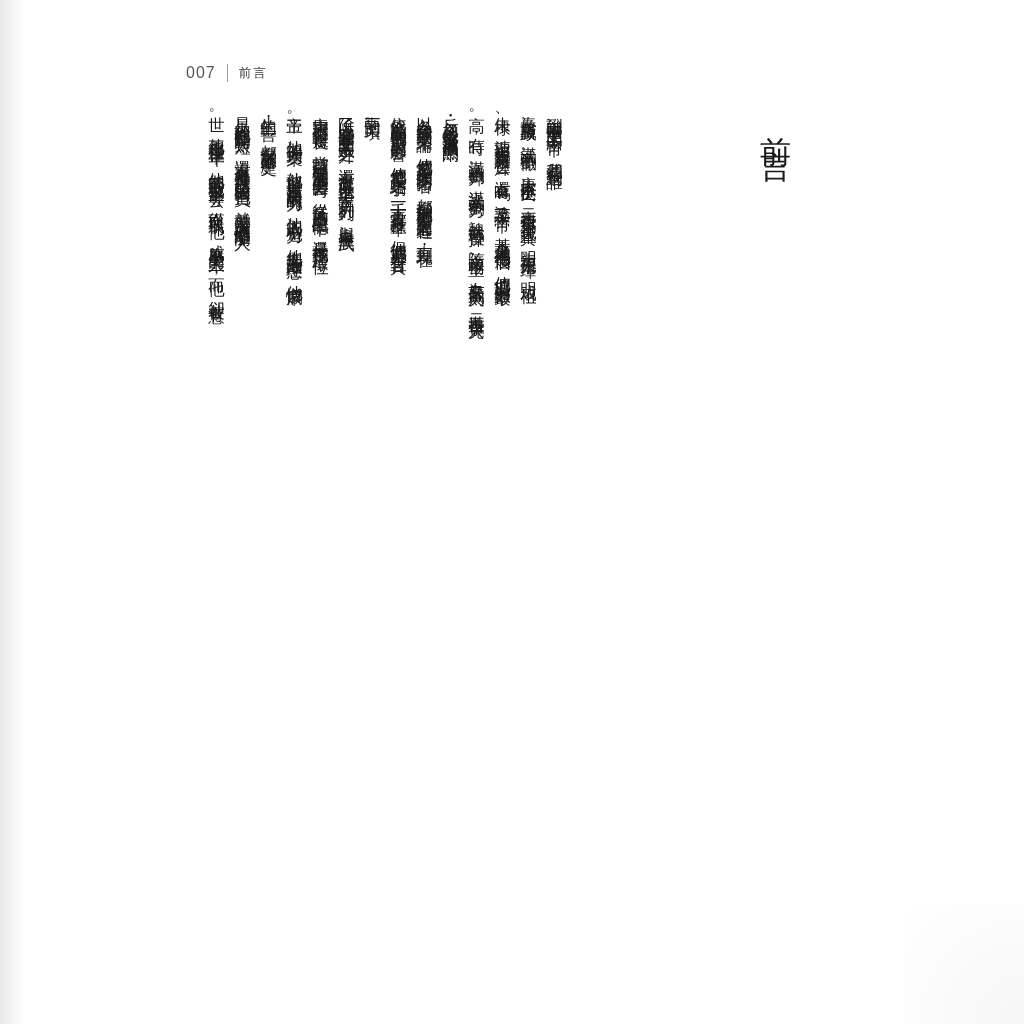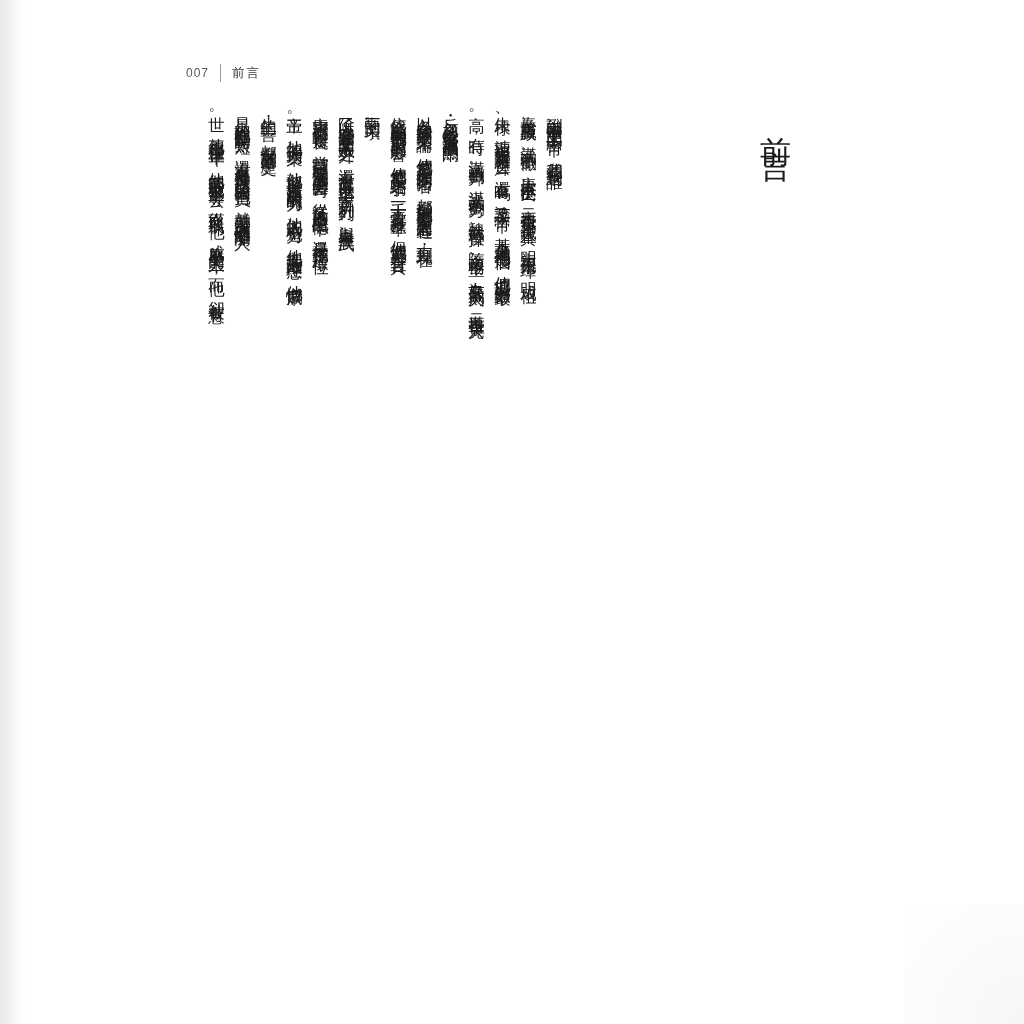--- a/index.html
+++ b/index.html
@@ -45,21 +45,21 @@
     left: 186px;
     display: flex;
     align-items: center;
     height: 22px;
     font-size: 12.5px;
     letter-spacing: 0.5px;
     color: #4a4a4a;
   }
   .folio .num {
     font-family: "Liberation Sans", sans-serif;
-    font-size: 12px;
+    font-size: 16px;
     color: #555555;
     letter-spacing: 1px;
   }
   .folio .rule {
     width: 1px;
     height: 18px;
     background: #9b9b9b;
     margin: 0 11px;
   }
   .folio .chapter {

